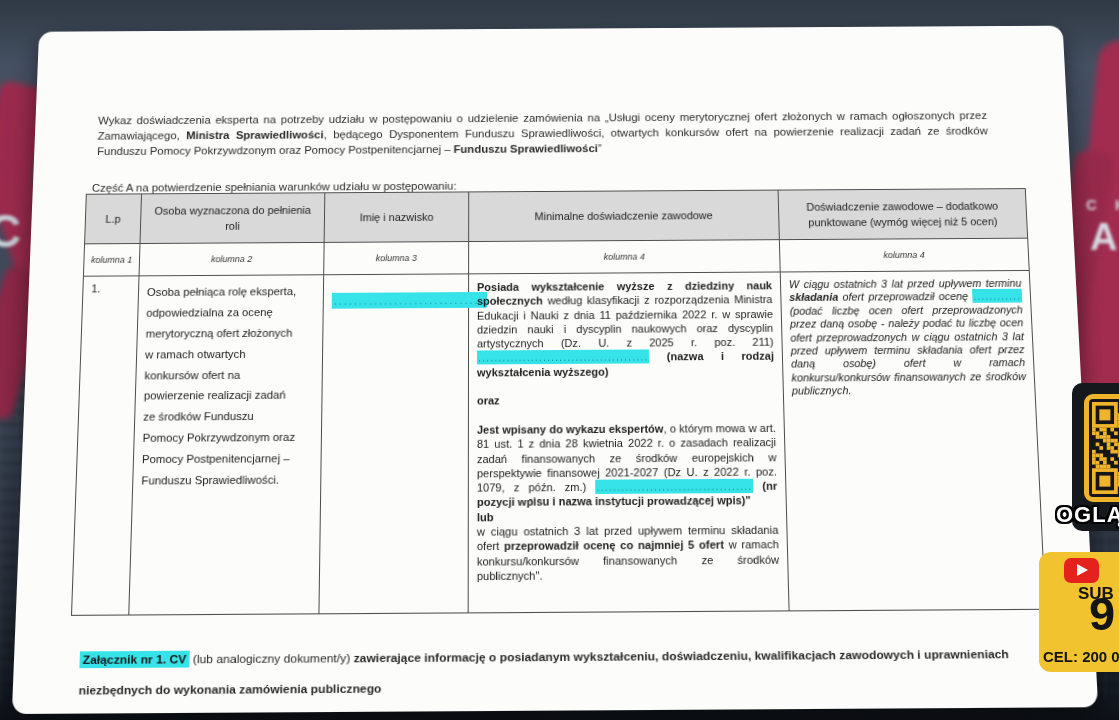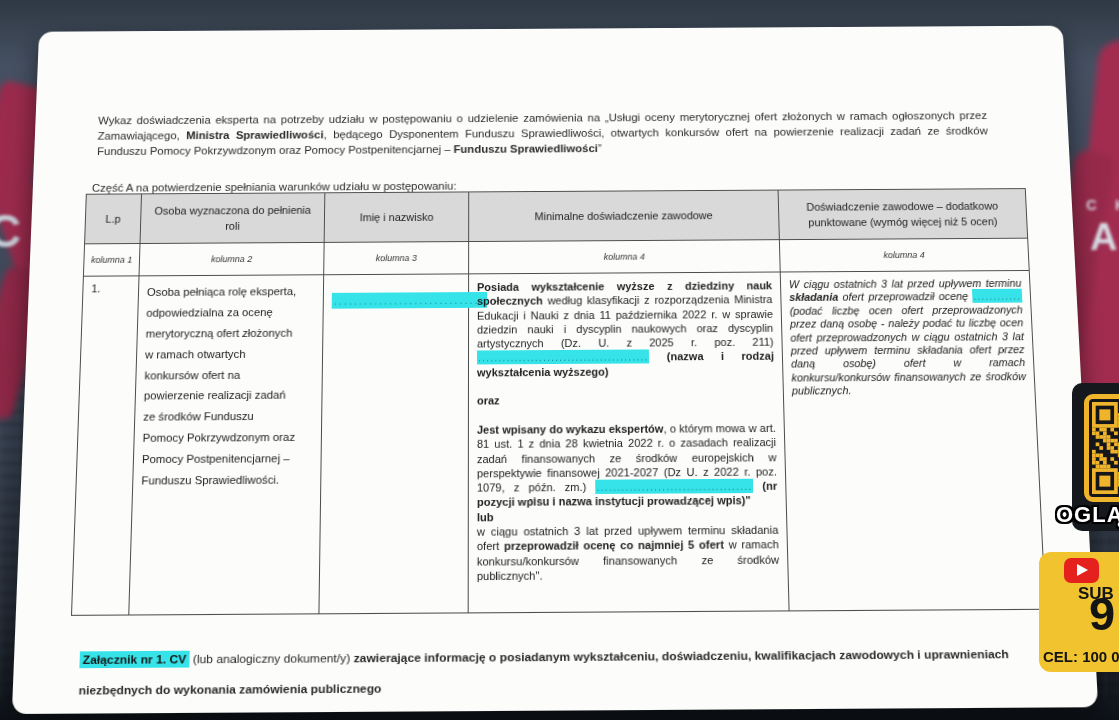--- a/index.html
+++ b/index.html
@@ -412,16 +412,16 @@
         </svg>
     </div>
   </div>
 
   <div class="watch-label">OGLĄ</div>
 
   <div class="sub-box">
     <div class="yt-play"></div>
     <div class="sub-line1">SUB</div>
     <div class="sub-count">9</div>
-    <div class="sub-goal">CEL: 100 0</div>
+    <div class="sub-goal">CEL: 200 0</div>
   </div>
 
 </div>
 
 </body></html>

